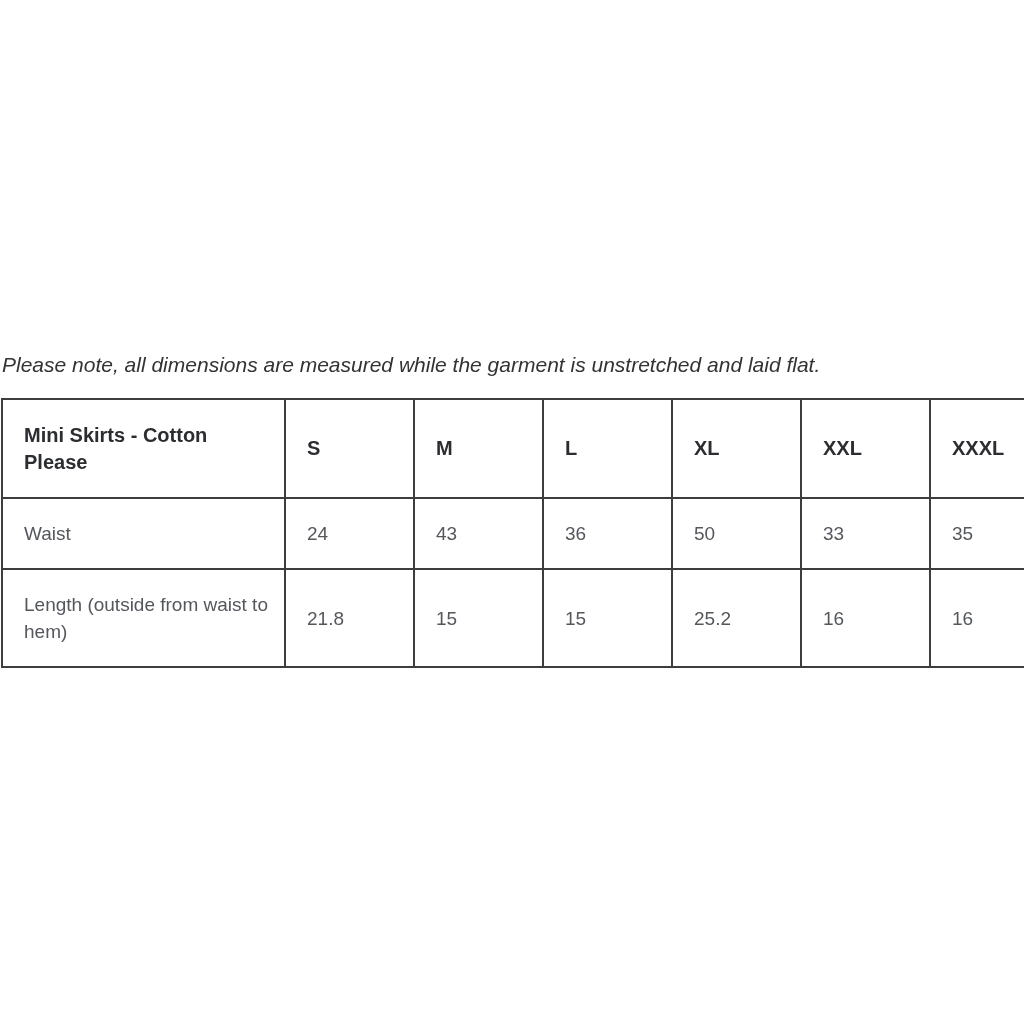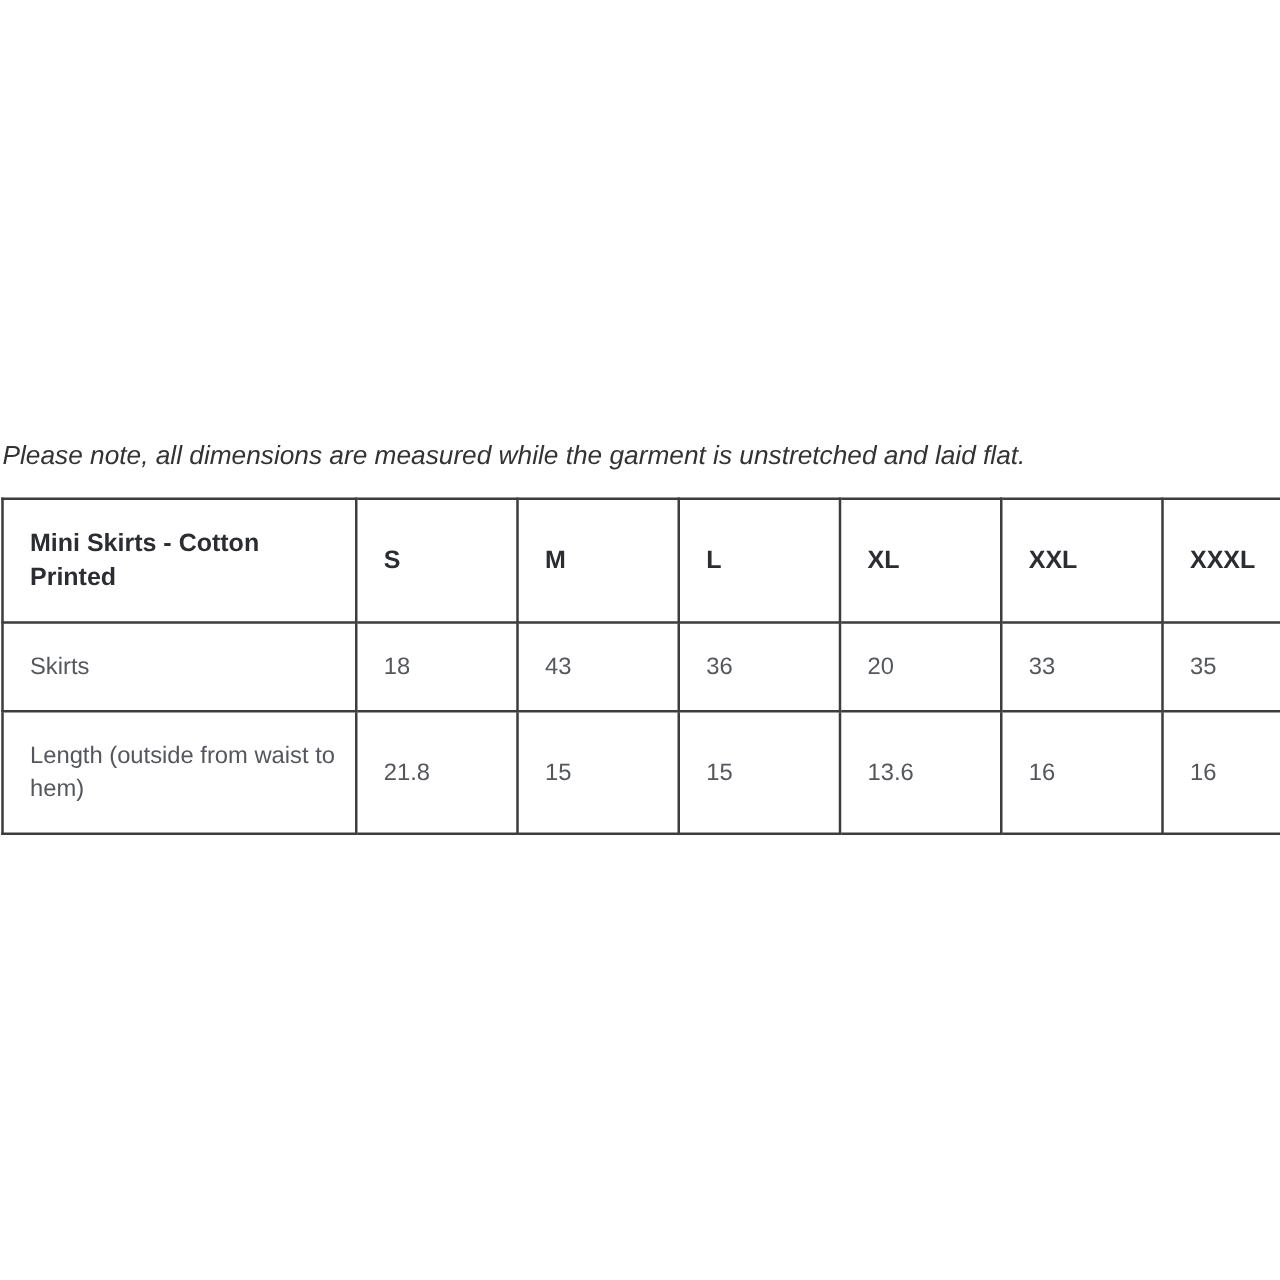--- a/index.html
+++ b/index.html
@@ -63,44 +63,44 @@
       <col style="width:283px">
       <col style="width:129px">
       <col style="width:129px">
       <col style="width:129px">
       <col style="width:129px">
       <col style="width:129px">
       <col style="width:133px">
     </colgroup>
     <tbody>
       <tr class="header-row">
-        <th>Mini Skirts - Cotton Printed</th>
+        <th>Mini Skirts - Cotton Please</th>
         <th>S</th>
         <th>M</th>
         <th>L</th>
         <th>XL</th>
         <th>XXL</th>
         <th>XXXL</th>
       </tr>
 
       <tr class="waist-row">
-        <td>Skirts</td>
-        <td>18</td>
+        <td>Waist</td>
+        <td>24</td>
         <td>43</td>
         <td>36</td>
-        <td>20</td>
+        <td>50</td>
         <td>33</td>
         <td>35</td>
       </tr>
 
       <tr class="length-row">
         <td>Length (outside from waist to hem)</td>
         <td>21.8</td>
         <td>15</td>
         <td>15</td>
-        <td>13.6</td>
+        <td>25.2</td>
         <td>16</td>
         <td>16</td>
       </tr>
     </tbody>
   </table>
 
 </div>
 
 </body></html>

